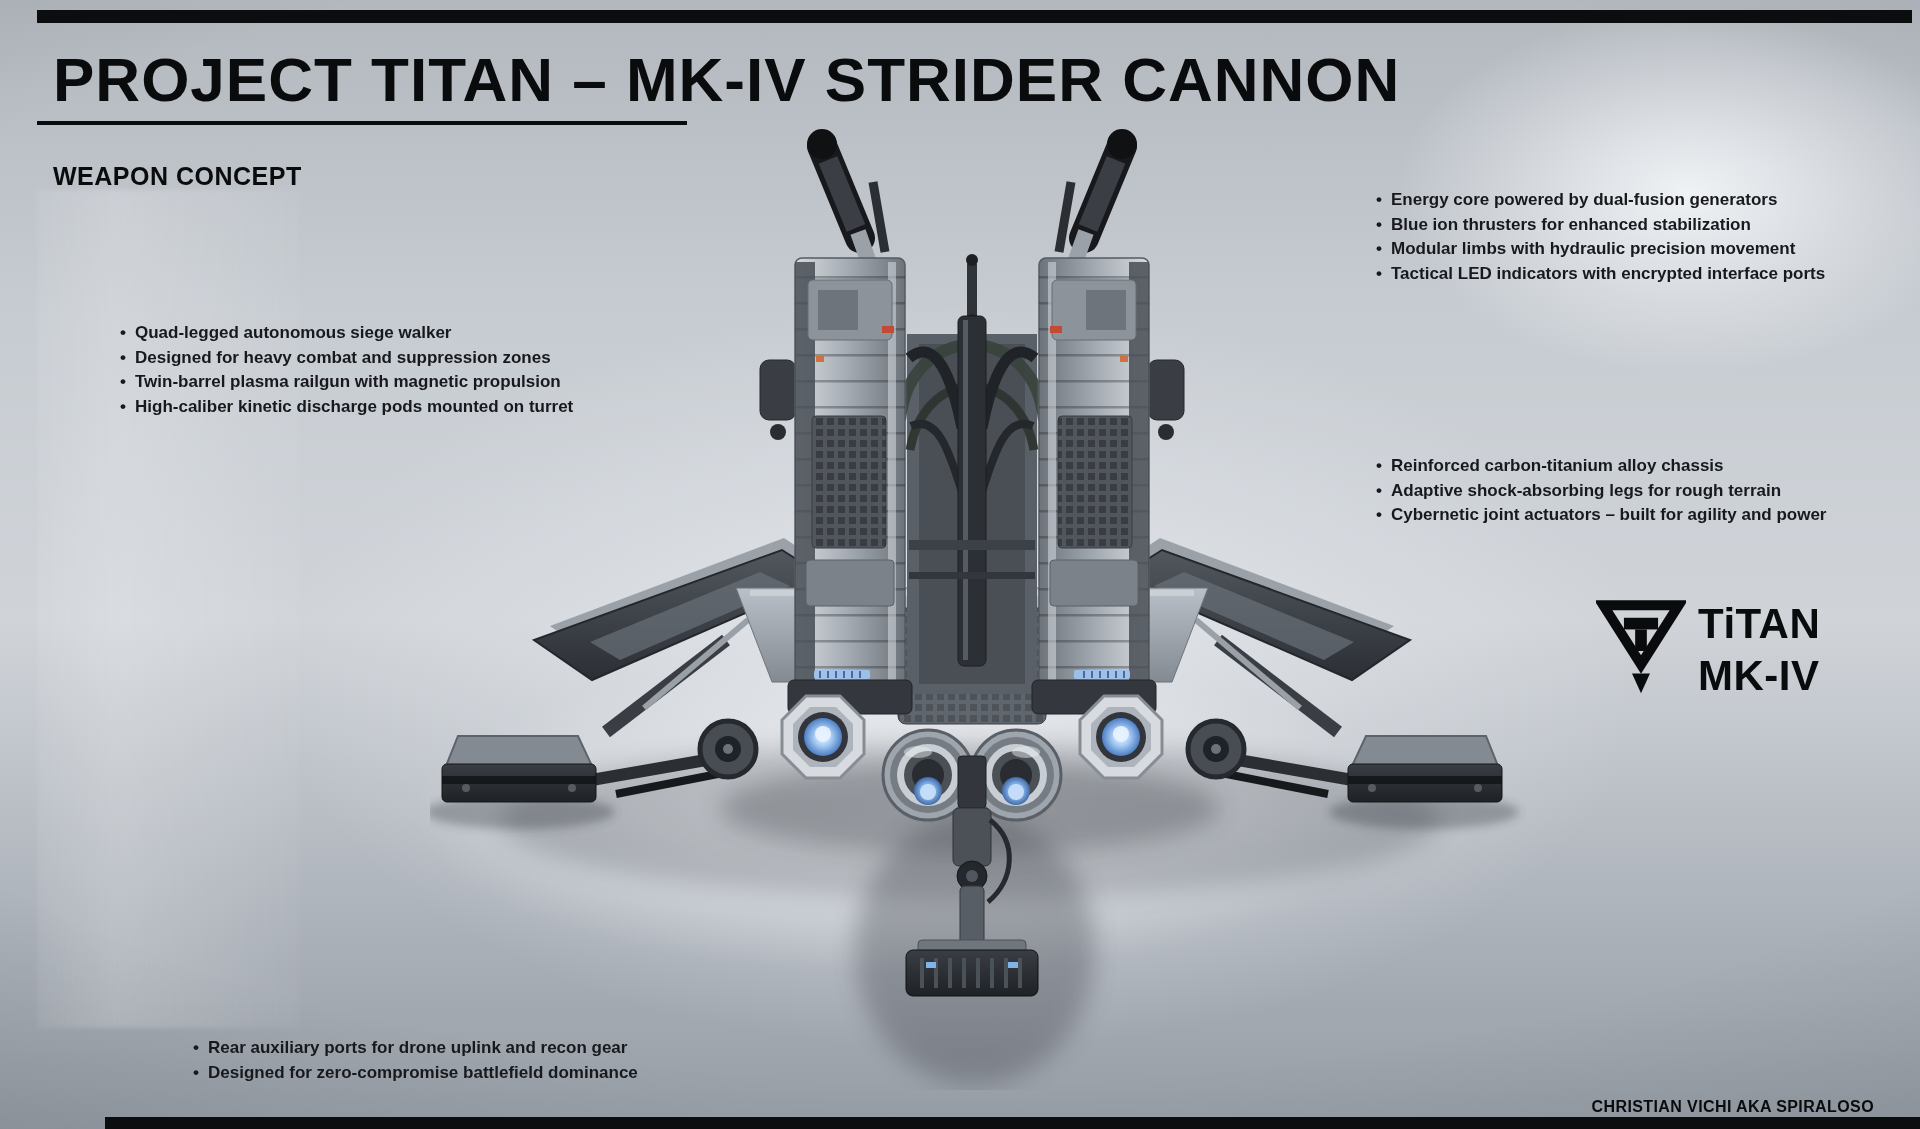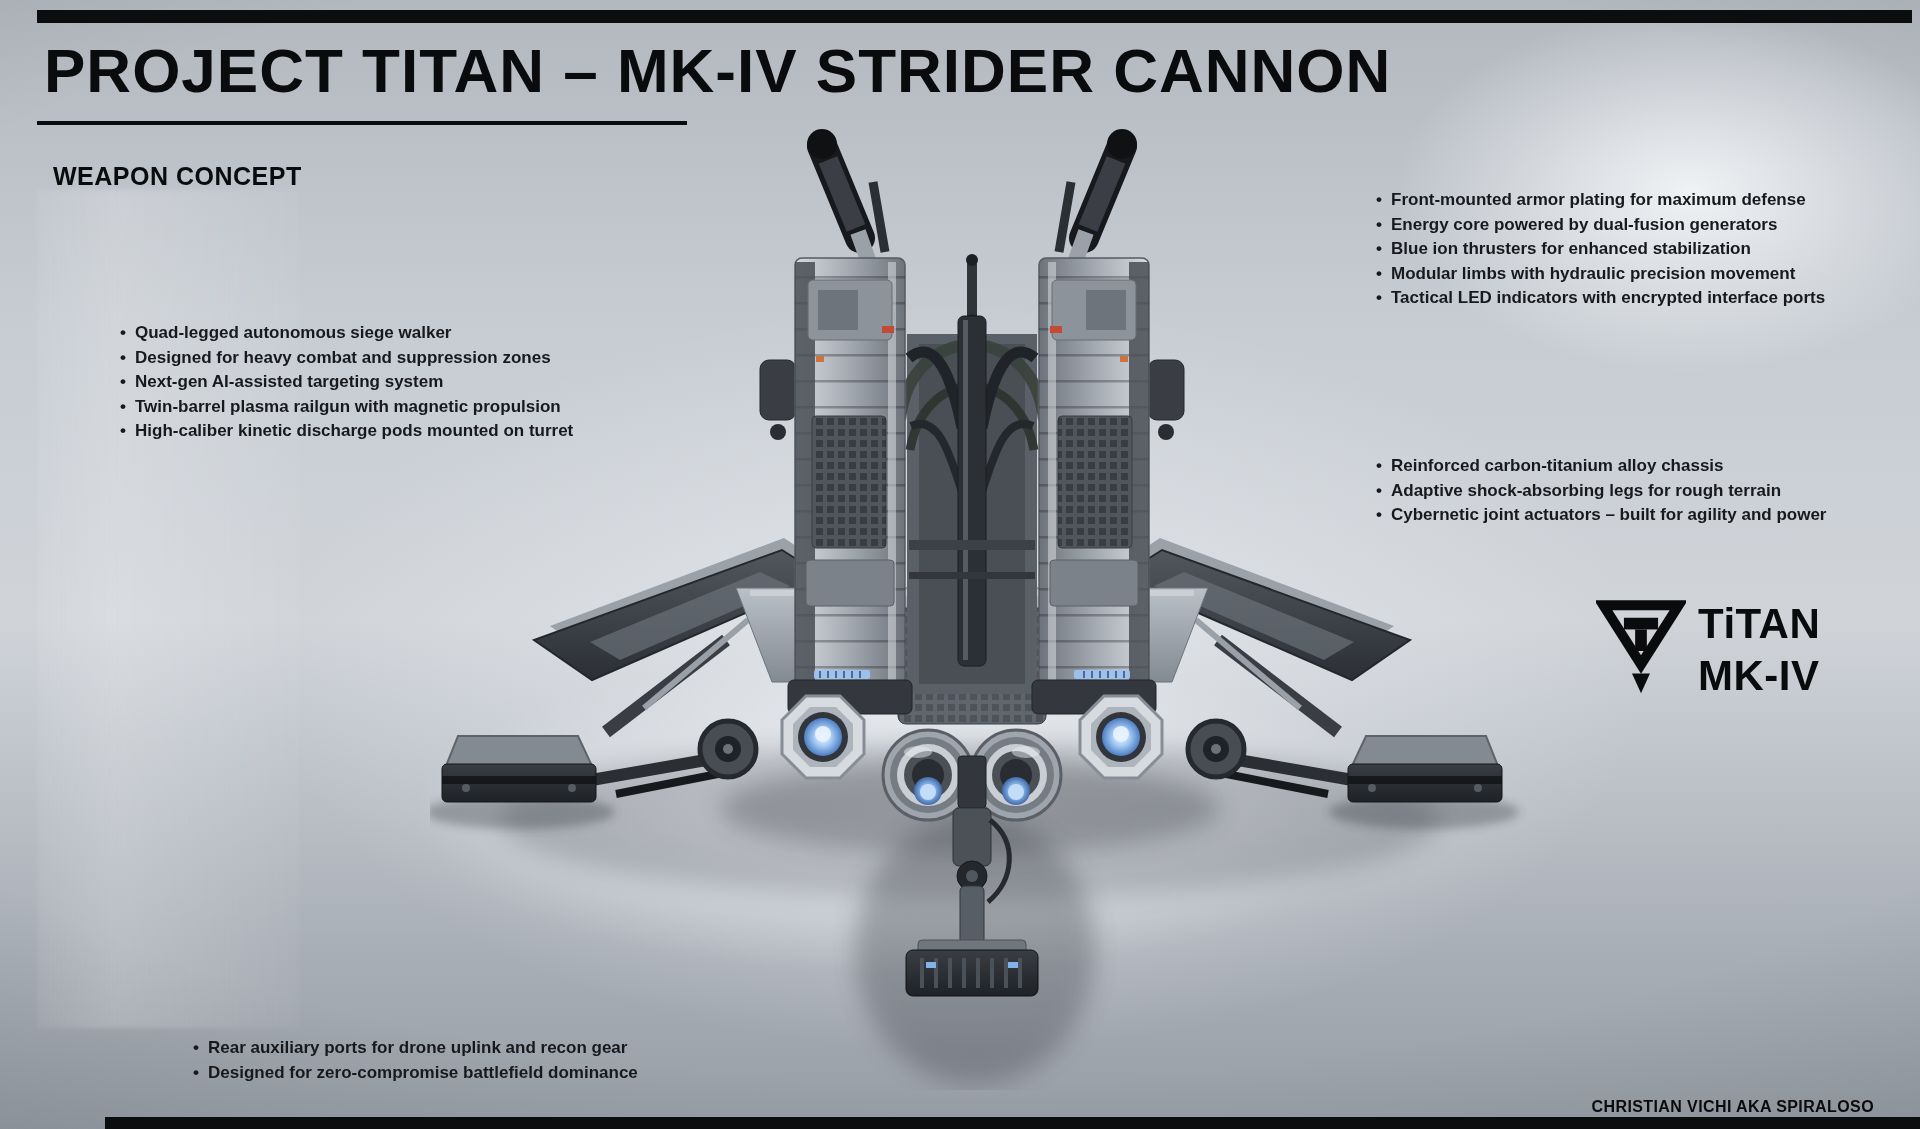--- a/index.html
+++ b/index.html
@@ -22,21 +22,21 @@
   }
   .backdrop-panel {
     position: absolute; left: 37px; top: 190px; width: 262px; height: 838px; z-index: 1;
     background: linear-gradient(90deg, rgba(255,255,255,0.08), rgba(255,255,255,0.20) 30%, rgba(255,255,255,0.04));
     filter: blur(2px);
   }
   .bar-top { position: absolute; left: 37px; top: 10px; width: 1875px; height: 13px; background: #0c0d0f; z-index: 5; }
   .bar-bottom { position: absolute; left: 105px; right: 0; bottom: 0; height: 12px; background: #0c0d0f; z-index: 5; }
 
   .page-title {
-    position: absolute; left: 36px; top: 28px; margin: 8px; z-index: 5;
+    position: absolute; left: 36px; top: 28px; margin: 17px; z-index: 5;
     font-size: 62px; line-height: 70px; font-weight: 900; letter-spacing: 1px; white-space: nowrap; text-align: center;
   }
   .title-underline { position: absolute; left: 37px; top: 121px; width: 650px; height: 4px; background: #0a0b0d; z-index: 5; }
   .subtitle {
     position: absolute; left: 37px; top: 146px; margin: 16px; z-index: 5;
     font-size: 25px; font-weight: bold; letter-spacing: 0.5px;
   }
 
   .features {
     position: absolute; margin: 0; padding: 0; list-style: none; z-index: 5;
@@ -236,27 +236,25 @@
   </div>
 
   <div class="bar-top"></div>
   <h1 class="page-title">PROJECT TITAN – MK-IV STRIDER CANNON</h1>
   <div class="title-underline"></div>
   <h2 class="subtitle">WEAPON CONCEPT</h2>
 
   <ul class="features" id="list-left">
     <li>Quad-legged autonomous siege walker</li>
     <li>Designed for heavy combat and suppression zones</li>
-    <li>Next-gen AI-assisted targeting system</li>
     <li>Twin-barrel plasma railgun with magnetic propulsion</li>
     <li>High-caliber kinetic discharge pods mounted on turret</li>
   </ul>
 
   <ul class="features" id="list-right-top">
-    <li>Front-mounted armor plating for maximum defense</li>
     <li>Energy core powered by dual-fusion generators</li>
     <li>Blue ion thrusters for enhanced stabilization</li>
     <li>Modular limbs with hydraulic precision movement</li>
     <li>Tactical LED indicators with encrypted interface ports</li>
   </ul>
 
   <ul class="features" id="list-right-middle">
     <li>Reinforced carbon-titanium alloy chassis</li>
     <li>Adaptive shock-absorbing legs for rough terrain</li>
     <li>Cybernetic joint actuators – built for agility and power</li>

